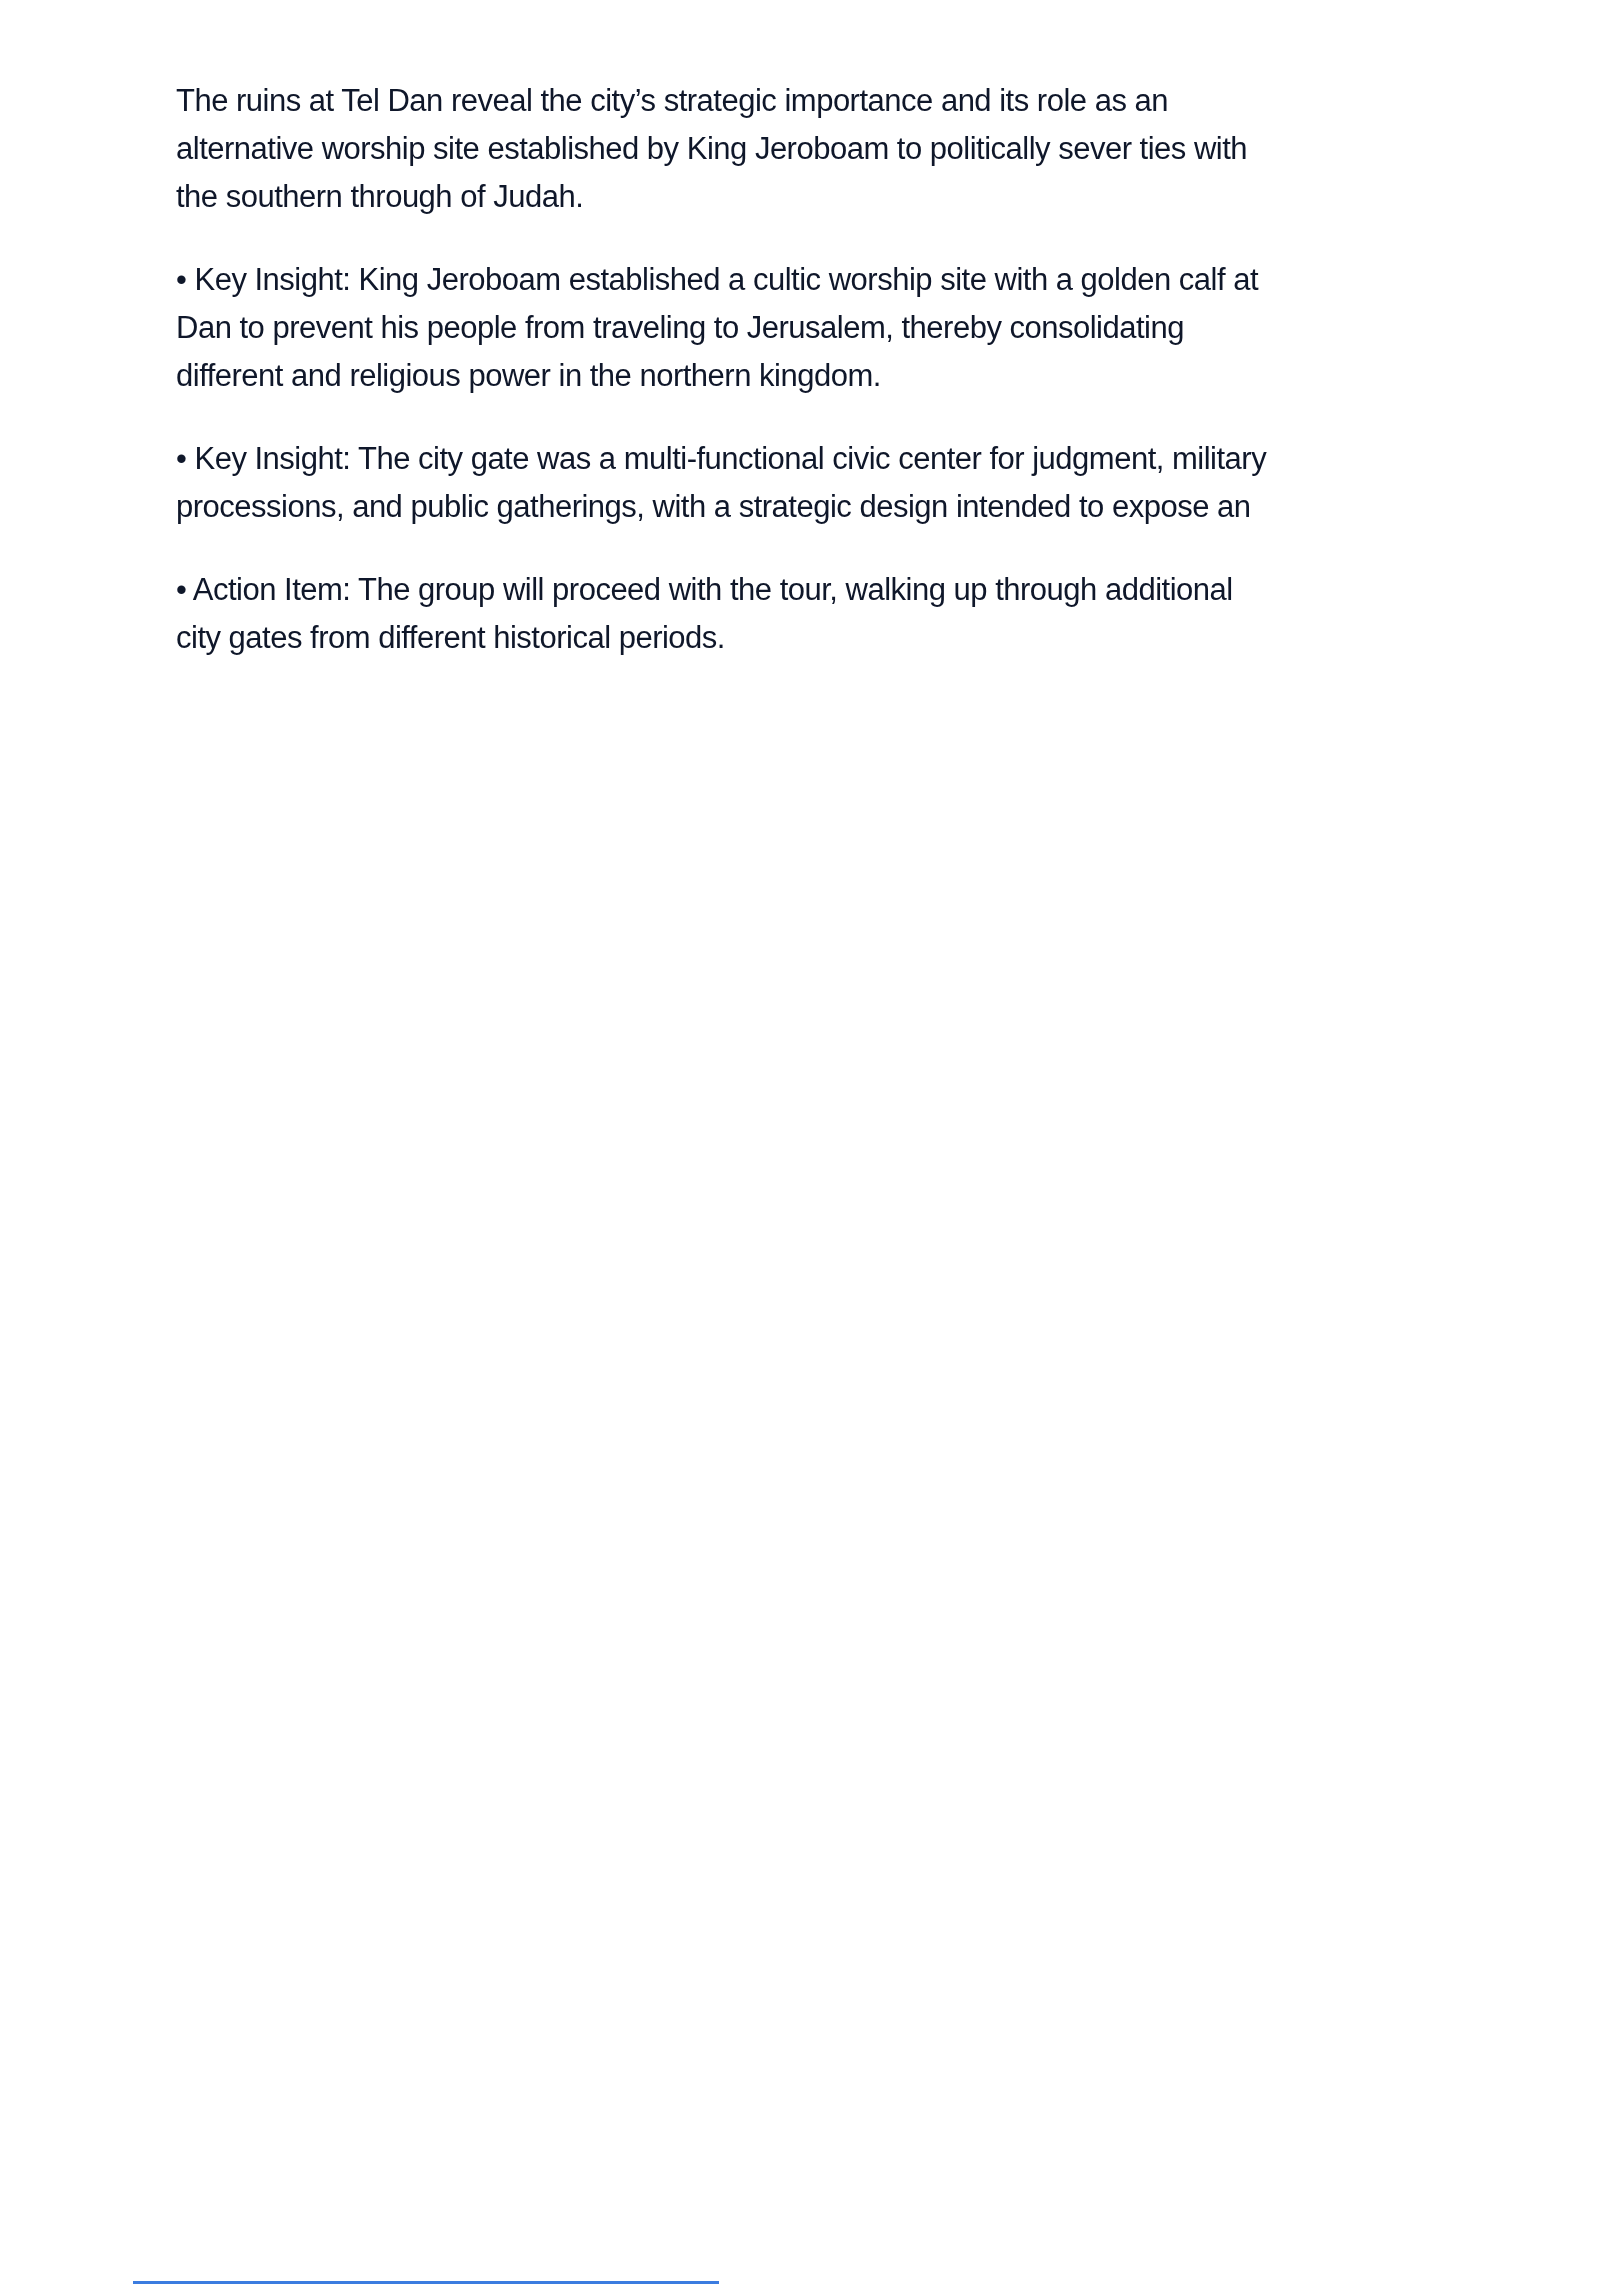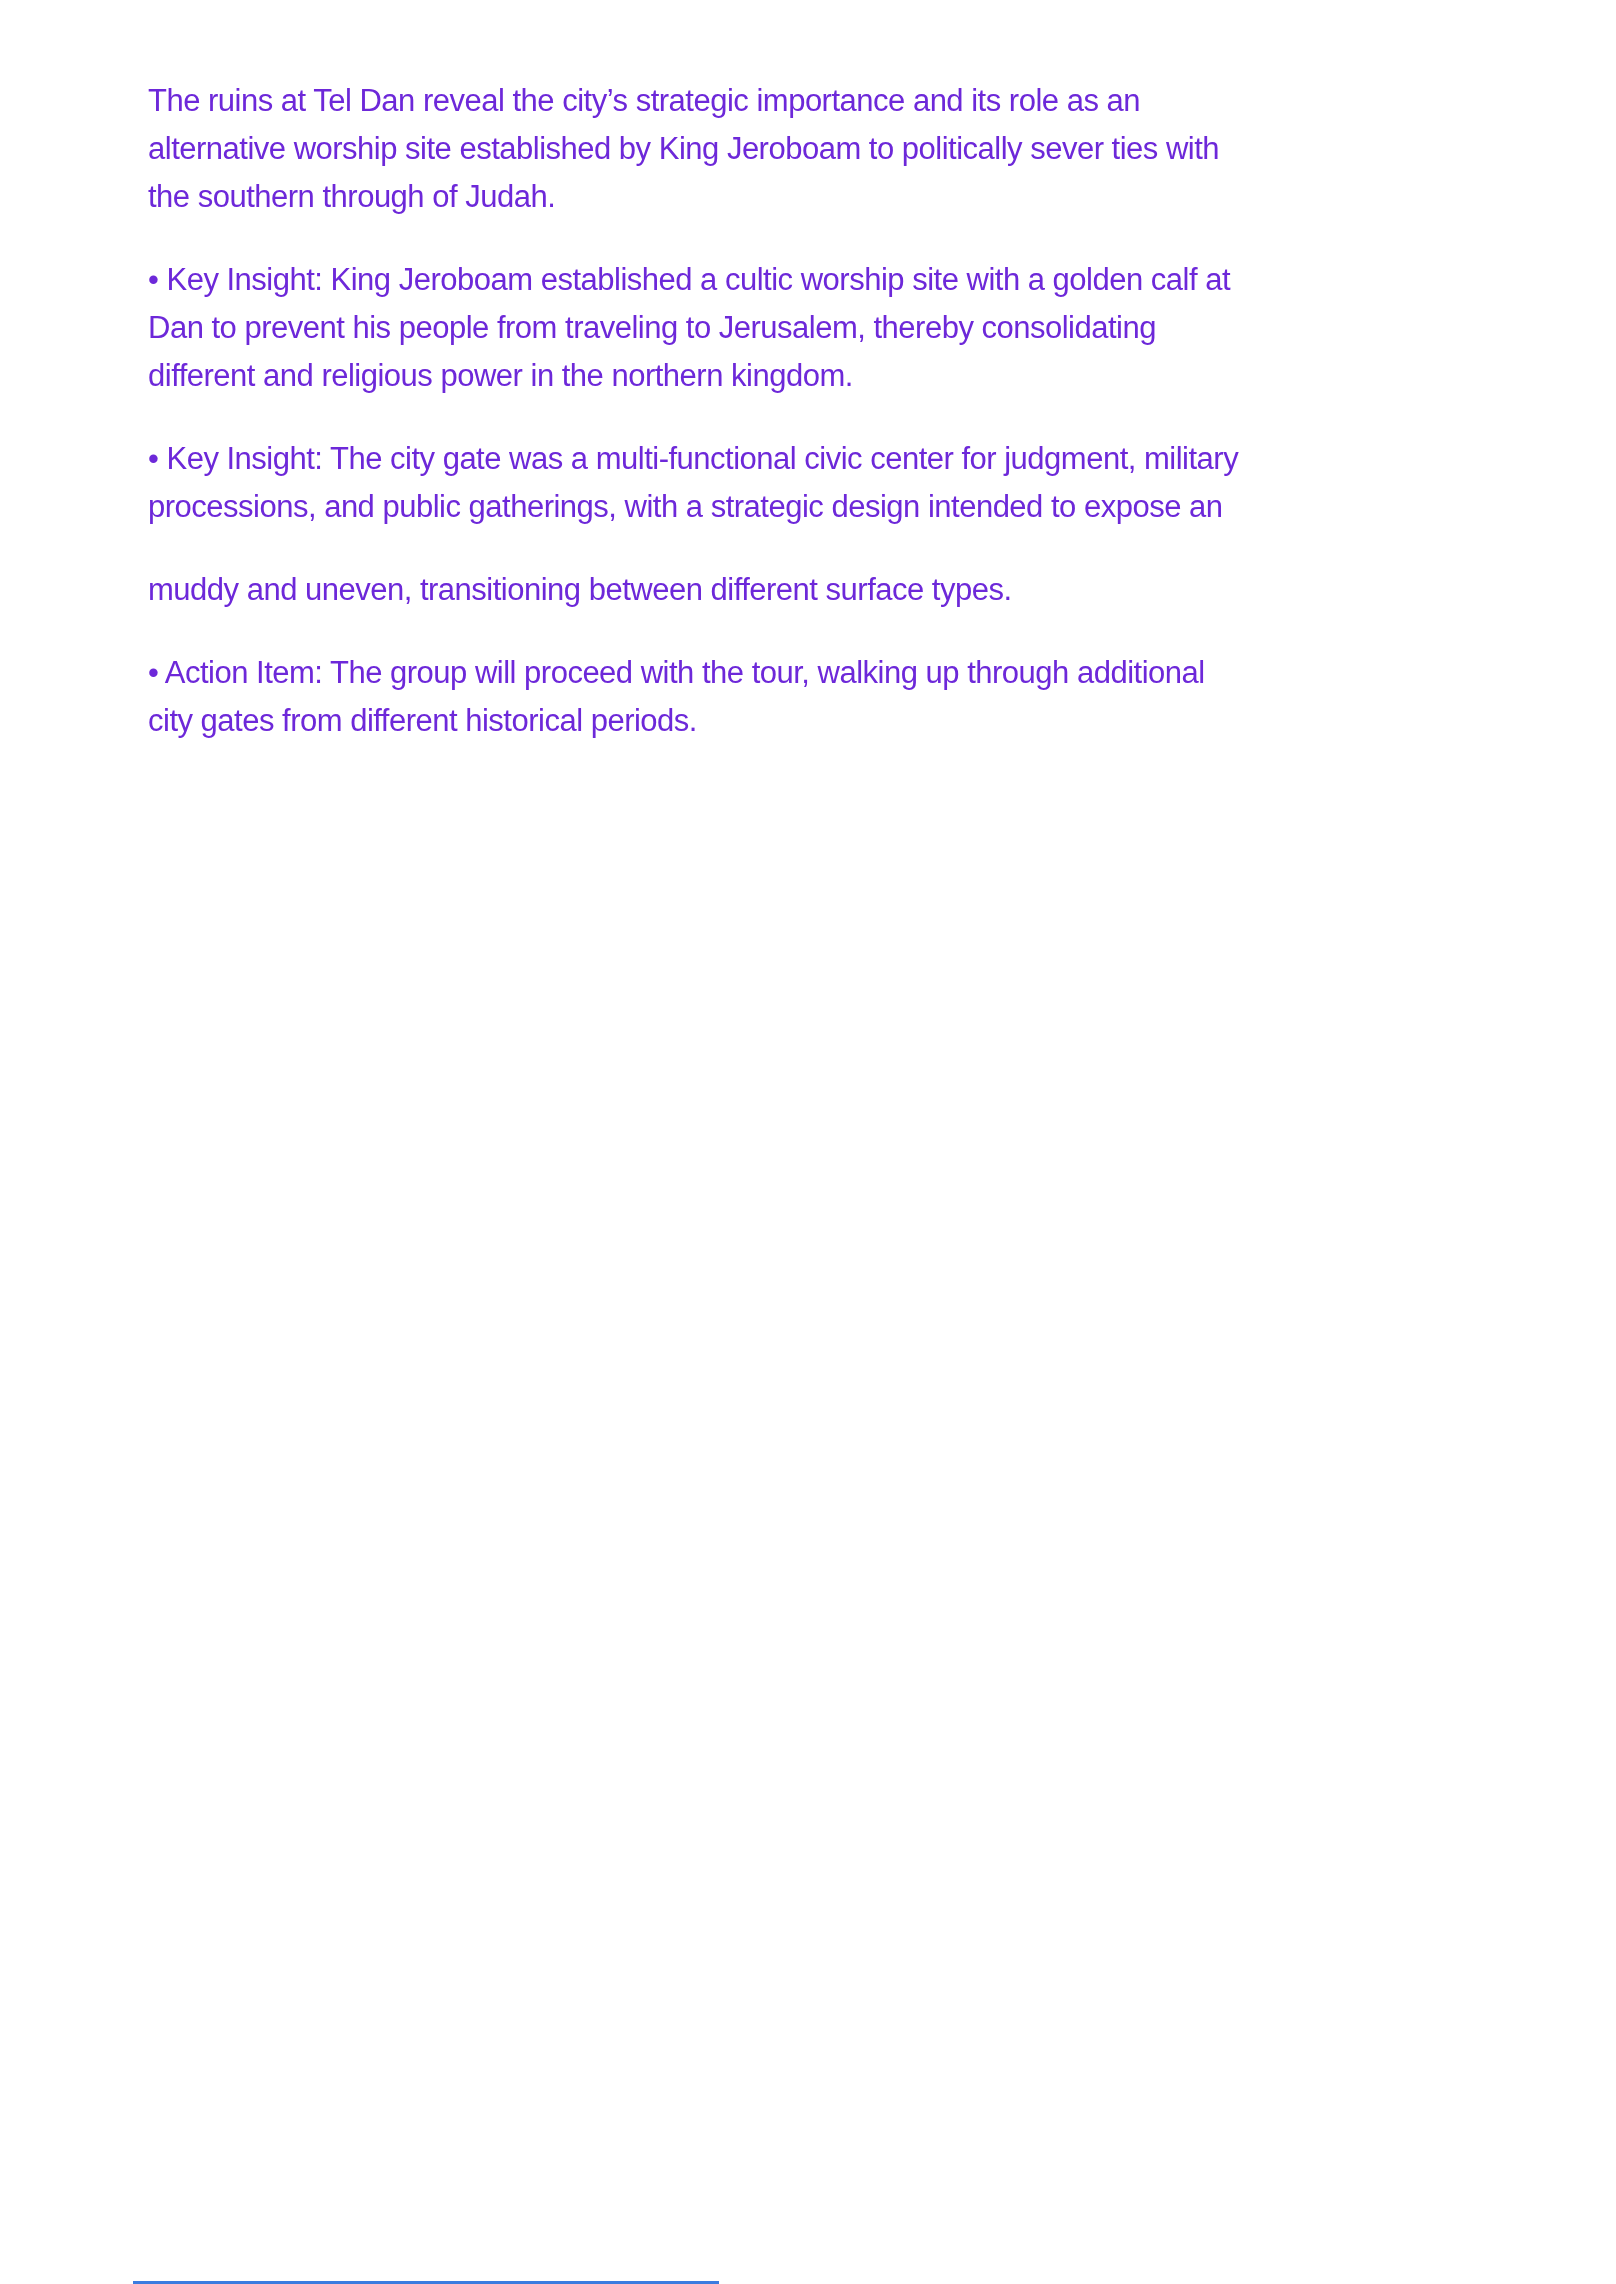--- a/index.html
+++ b/index.html
@@ -35,42 +35,41 @@
     left: 133px;
     bottom: 0;
     width: 586px;
     height: 3.3px;
     background: #3b7ce0;
   }
 </style>
 </head>
 <body style="background: rgb(255, 255, 255);">
 
-<div class="content" style="color: #6d28d9;">
+<div class="content" style="color: #0f172a; margin-left: 28px;">
 
   <div class="block">
       <div class="line">The ruins at Tel Dan reveal the city’s strategic importance and its role as an</div>
       <div class="line">alternative worship site established by King Jeroboam to politically sever ties with</div>
       <div class="line">the southern through of Judah.</div>
     </div>
 
 
   <div class="block">
       <div class="line">• Key Insight: King Jeroboam established a cultic worship site with a golden calf at</div>
       <div class="line">Dan to prevent his people from traveling to Jerusalem, thereby consolidating</div>
       <div class="line">different and religious power in the northern kingdom.</div>
     </div>
 
   <div class="block">
       <div class="line">• Key Insight: The city gate was a multi-functional civic center for judgment, military</div>
       <div class="line">processions, and public gatherings, with a strategic design intended to expose an</div>
     </div>
 
   <div class="block">
-      <div class="line">muddy and uneven, transitioning between different surface types.</div>
     </div>
 
   <div class="block">
       <div class="line">• Action Item: The group will proceed with the tour, walking up through additional</div>
       <div class="line">city gates from different historical periods.</div>
     </div>
 
 </div>
 
 <div class="bottom-accent-line" style="background: rgb(59, 124, 224);"></div>

